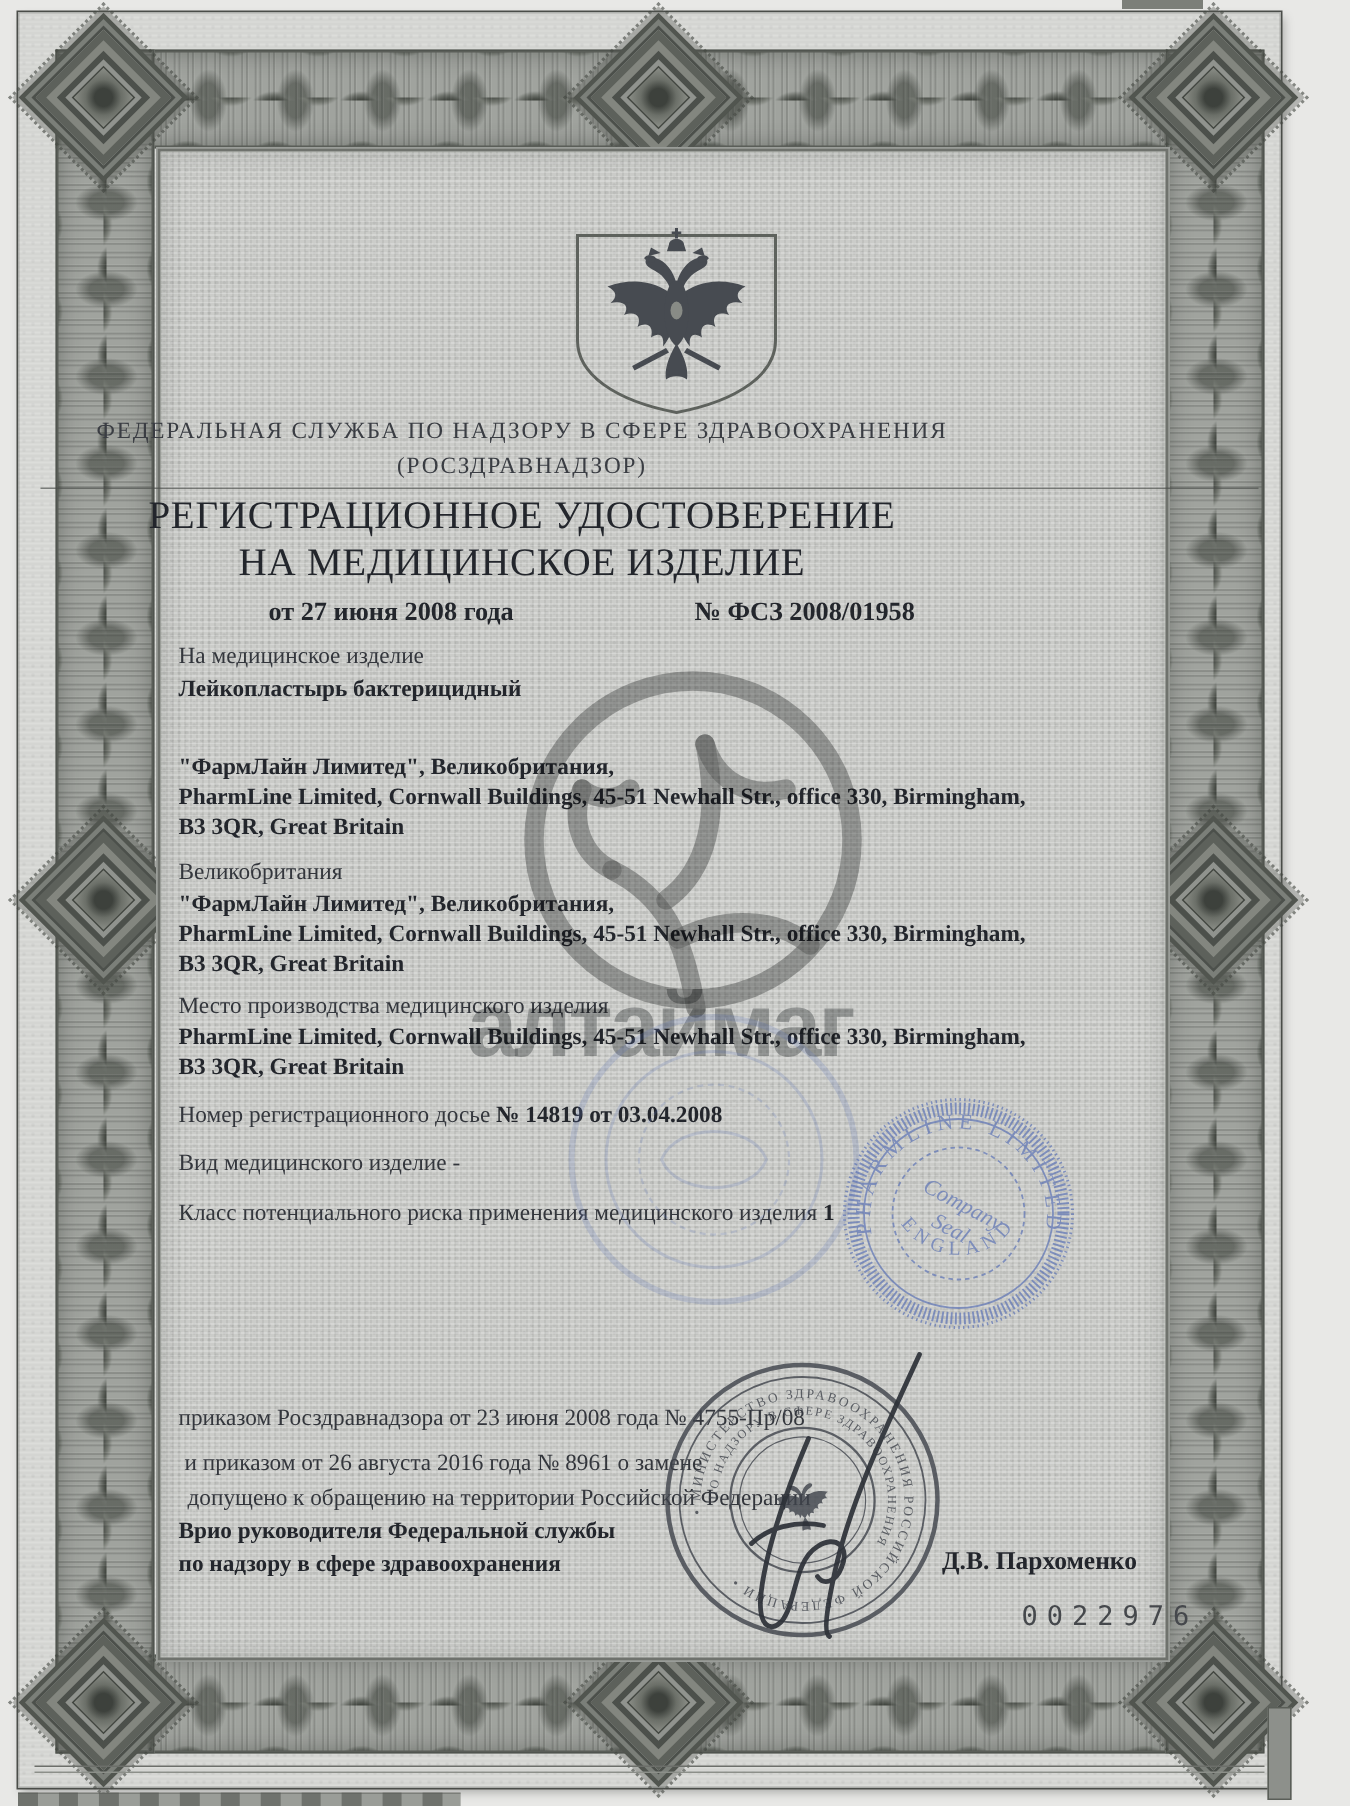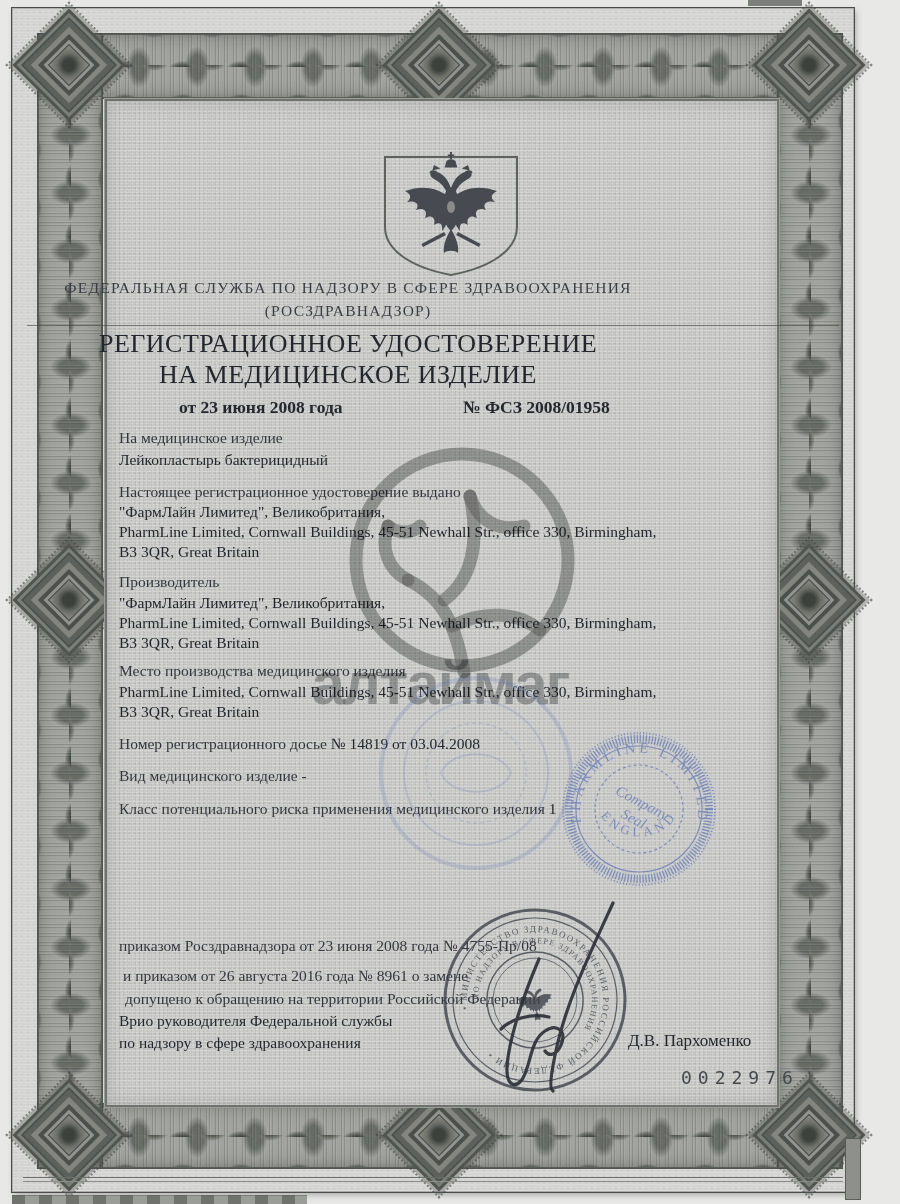--- a/index.html
+++ b/index.html
@@ -53,21 +53,21 @@
     background:#cbccc9;
     background-image:
       repeating-linear-gradient(0deg, rgba(255,255,255,.22) 0 1px, transparent 1px 3px),
       repeating-linear-gradient(90deg, rgba(90,93,90,.10) 0 1px, transparent 1px 4px),
       radial-gradient(rgba(110,113,110,.16) 1px, transparent 1.5px);
     background-size:auto,auto,5px 5px;
     border:2px solid #6f726d;box-shadow:0 0 0 1px #9a9d99, inset 0 0 18px rgba(70,73,70,.22);}
 
   
   .t{position:absolute;color:#33363c;font-size:15.5px;line-height:20px;white-space:nowrap;}
-  .b{font-weight:normal;color:#23262c;}
+  .b{font-weight:bold;color:#23262c;}
   .center{left:0;width:670px;text-align:center;}
   .agency{letter-spacing:1.2px;font-size:15.5px;color:#3a3d43;}
   .title{font-size:26px;font-weight:normal;color:#23262c;letter-spacing:.5px;}
   .dateline{font-size:17.5px;font-weight:bold;color:#23262c;}
   .divider{position:absolute;left:14px;right:14px;border-top:1px solid rgba(72,75,72,.65);}
 
   
   .wm{mix-blend-mode:multiply;pointer-events:none;}
   .wm-brand{font-family:Liberation Sans, sans-serif;font-weight:bold;
     font-size:60px;color:rgba(112,115,116,.52);letter-spacing:-2px;}
@@ -142,32 +142,31 @@
       <path d="M-1 -9 H1 V-2 H-1 Z M-3.2 -6.6 H3.2 V-5 H-3.2 Z"></path>
       <ellipse cx="0" cy="46" rx="4" ry="6" fill="#888b86"></ellipse>
     </g>
   </svg>
 
   <div class="t center agency" style="top:269px">ФЕДЕРАЛЬНАЯ СЛУЖБА ПО НАДЗОРУ В СФЕРЕ ЗДРАВООХРАНЕНИЯ</div>
   <div class="t center agency" style="top:292px">(РОСЗДРАВНАДЗОР)</div>
   <div class="divider" style="top:316px"></div>
   <div class="t center title" style="top:325px">РЕГИСТРАЦИОННОЕ УДОСТОВЕРЕНИЕ</div>
   <div class="t center title" style="top:356px">НА МЕДИЦИНСКОЕ ИЗДЕЛИЕ</div>
-  <div class="t dateline" style="left:166px;top:388px">от  23 июня 2008 года</div>
+  <div class="t dateline" style="left:166px;top:388px">от  27 июня 2008 года</div>
   <div class="t dateline" style="left:450px;top:388px">№  ФСЗ 2008/01958</div>
 
   <div class="t" style="left:106px;top:419px">На медицинское изделие</div>
   <div class="t b" style="left:106px;top:441px">Лейкопластырь бактерицидный</div>
 
-  <div class="t" style="left:106px;top:473px">Настоящее регистрационное удостоверение выдано</div>
   <div class="t b" style="left:106px;top:493px">"ФармЛайн Лимитед", Великобритания,</div>
   <div class="t b" style="left:106px;top:513px">PharmLine Limited, Cornwall Buildings, 45-51 Newhall Str., office 330, Birmingham,</div>
   <div class="t b" style="left:106px;top:533px">B3 3QR, Great Britain</div>
 
-  <div class="t" style="left:106px;top:563px">Производитель</div>
+  <div class="t" style="left:106px;top:563px">Великобритания</div>
   <div class="t b" style="left:106px;top:584px">"ФармЛайн Лимитед", Великобритания,</div>
   <div class="t b" style="left:106px;top:604px">PharmLine Limited, Cornwall Buildings, 45-51 Newhall Str., office 330, Birmingham,</div>
   <div class="t b" style="left:106px;top:624px">B3 3QR, Great Britain</div>
 
   <div class="t" style="left:106px;top:652px">Место производства медицинского изделия</div>
   <div class="t b" style="left:106px;top:673px">PharmLine Limited, Cornwall Buildings, 45-51 Newhall Str., office 330, Birmingham,</div>
   <div class="t b" style="left:106px;top:693px">B3 3QR, Great Britain</div>
 
   <div class="t" style="left:106px;top:725px">
     <span>Номер регистрационного досье</span>&nbsp;<span class="b">№ 14819 от 03.04.2008</span>

